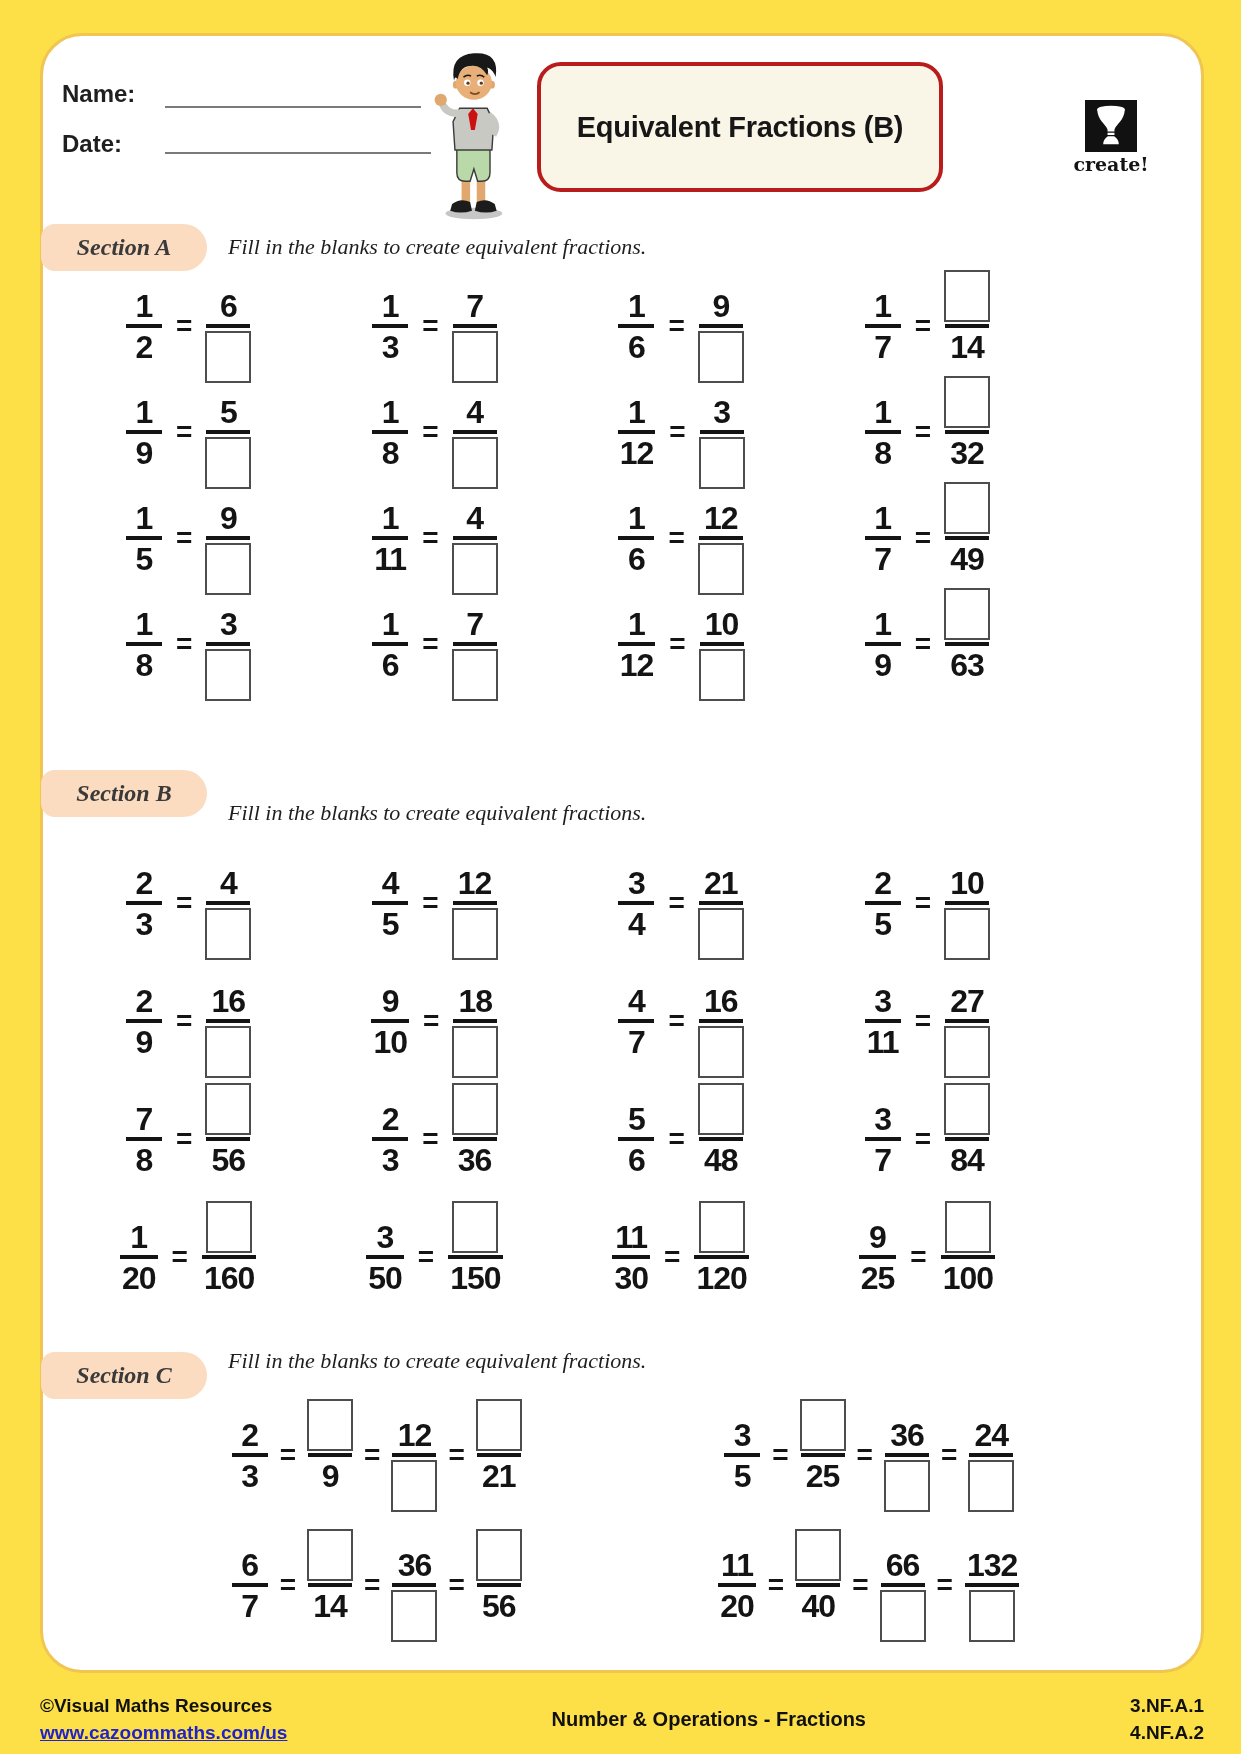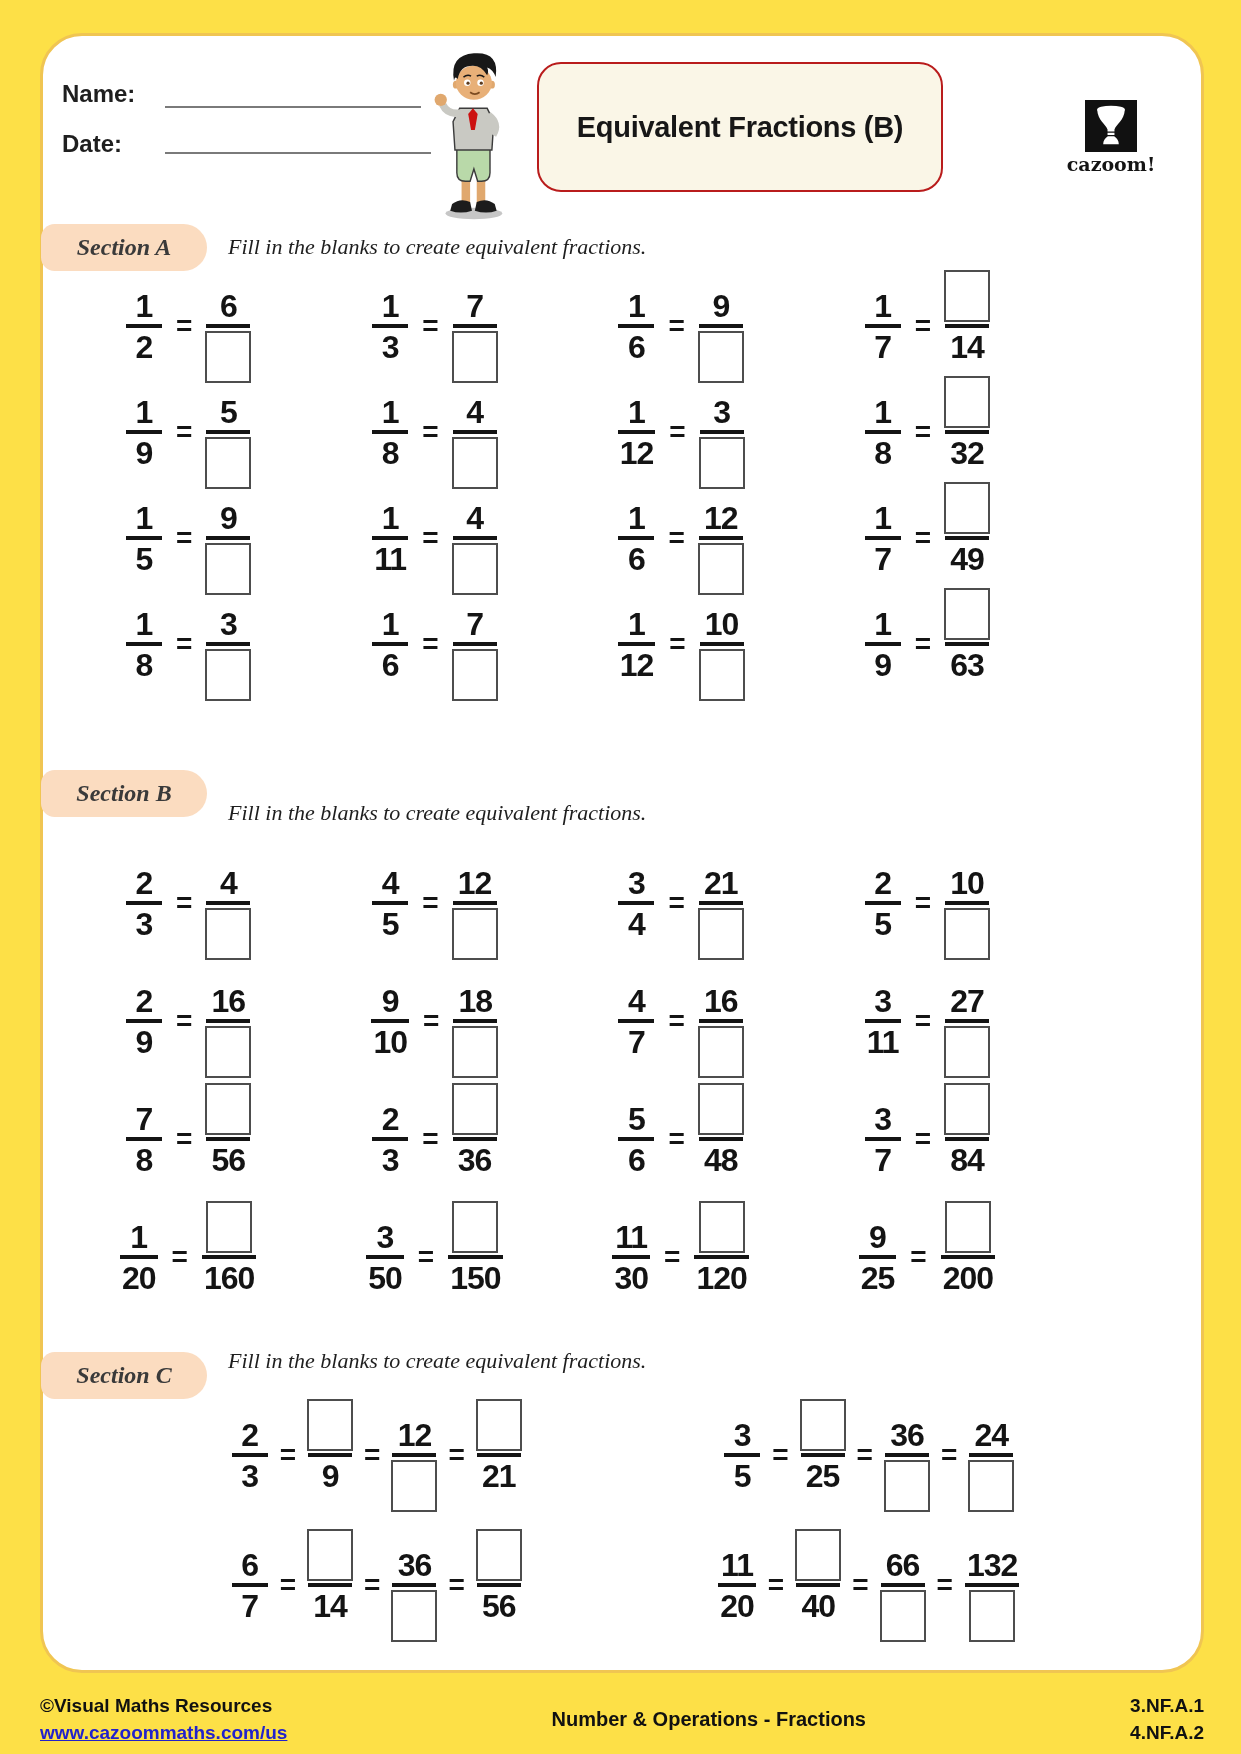--- a/index.html
+++ b/index.html
@@ -7,21 +7,21 @@
   .page { position:relative; width:1241px; height:1754px; background:#fde047; overflow:hidden; }
 
   .frame { position:absolute; left:40px; top:33px; width:1164px; height:1640px;
            border:3px solid var(--frame-yellow,#F0C552); border-radius:42px; background:#fff; }
 
   
   .hlabel { position:absolute; font-weight:bold; font-size:24px; color:#1f1f1f; }
   .hline  { position:absolute; height:0; border-bottom:2px solid #7a7a7a; }
   .mascot { position:absolute; left:424px; top:42px; }
   .titlebox { position:absolute; left:537px; top:62px; width:406px; height:130px;
-              background:var(--title-cream,#FAF6E7); border:2px solid #b91c1c; border-radius:24px;
+              background:var(--title-cream,#FAF6E7); border:4px solid #b91c1c; border-radius:24px;
               display:flex; align-items:center; justify-content:center; }
   .titlebox .t { font-weight:bold; font-size:29px; color:#171717; letter-spacing:-0.3px; }
   .logo { position:absolute; left:1060px; top:100px; width:102px; text-align:center; }
   .logo .sq { display:block; margin:0 auto; }
   .logo .lt { font-family:"DejaVu Serif", serif; font-weight:bold; font-size:19px; color:#141414; margin-top:1px; }
 
   
   .sechdr { position:absolute; left:41px; width:166px; height:47px;
             background:var(--section-peach,#FBDCC0); border-radius:14px 24px 24px 14px;
             display:flex; align-items:center; justify-content:center; }
@@ -96,21 +96,21 @@
     <span class="t">Equivalent Fractions (B)</span>
   </div>
 
   <div class="logo">
     <svg class="sq" viewBox="0 0 60 60" width="52" height="52" aria-hidden="true">
       <rect width="60" height="60" fill="#111"></rect>
       <ellipse cx="30" cy="11" rx="16" ry="4.5" fill="#fff"></ellipse>
       <path d="M14 11 c1 13 10 17 12 23 l0 8 c-3 2 -5 5 -5 9 l18 0 c0 -4 -2 -7 -5 -9 l0 -8 c2 -6 11 -10 12 -23 z" fill="#fff"></path>
       <path d="M25 37 h10 M24 41 h12" stroke="#111" stroke-width="1.4"></path>
     </svg>
-    <div class="lt">cazoom!</div>
+    <div class="lt">create!</div>
   </div>
 
   <div class="sechdr" style="top:224px;">
     <span class="sl">Section A</span>
   </div>
   <div class="instr" style="top:234px;">Fill in the blanks to create equivalent fractions.</div>
   <div class="grid grid-a">
       <div class="problem">
         <span class="frac">
           <span class="fr-top">
@@ -779,21 +779,21 @@
             <span class="fnum">25</span>
           </span>
         </span>
         <span class="eq">=</span>
         <span class="frac">
           <span class="fr-top">
             <span class="fbox"></span>
           </span>
           <span class="fr-bar"></span>
           <span class="fr-bot">
-            <span class="fnum">200</span>
+            <span class="fnum">100</span>
           </span>
         </span>
       </div>
     </div>
 
   <div class="sechdr" style="top:1352px;">
     <span class="sl">Section C</span>
   </div>
   <div class="instr" style="top:1348px;">Fill in the blanks to create equivalent fractions.</div>
   <div class="grid grid-c">

